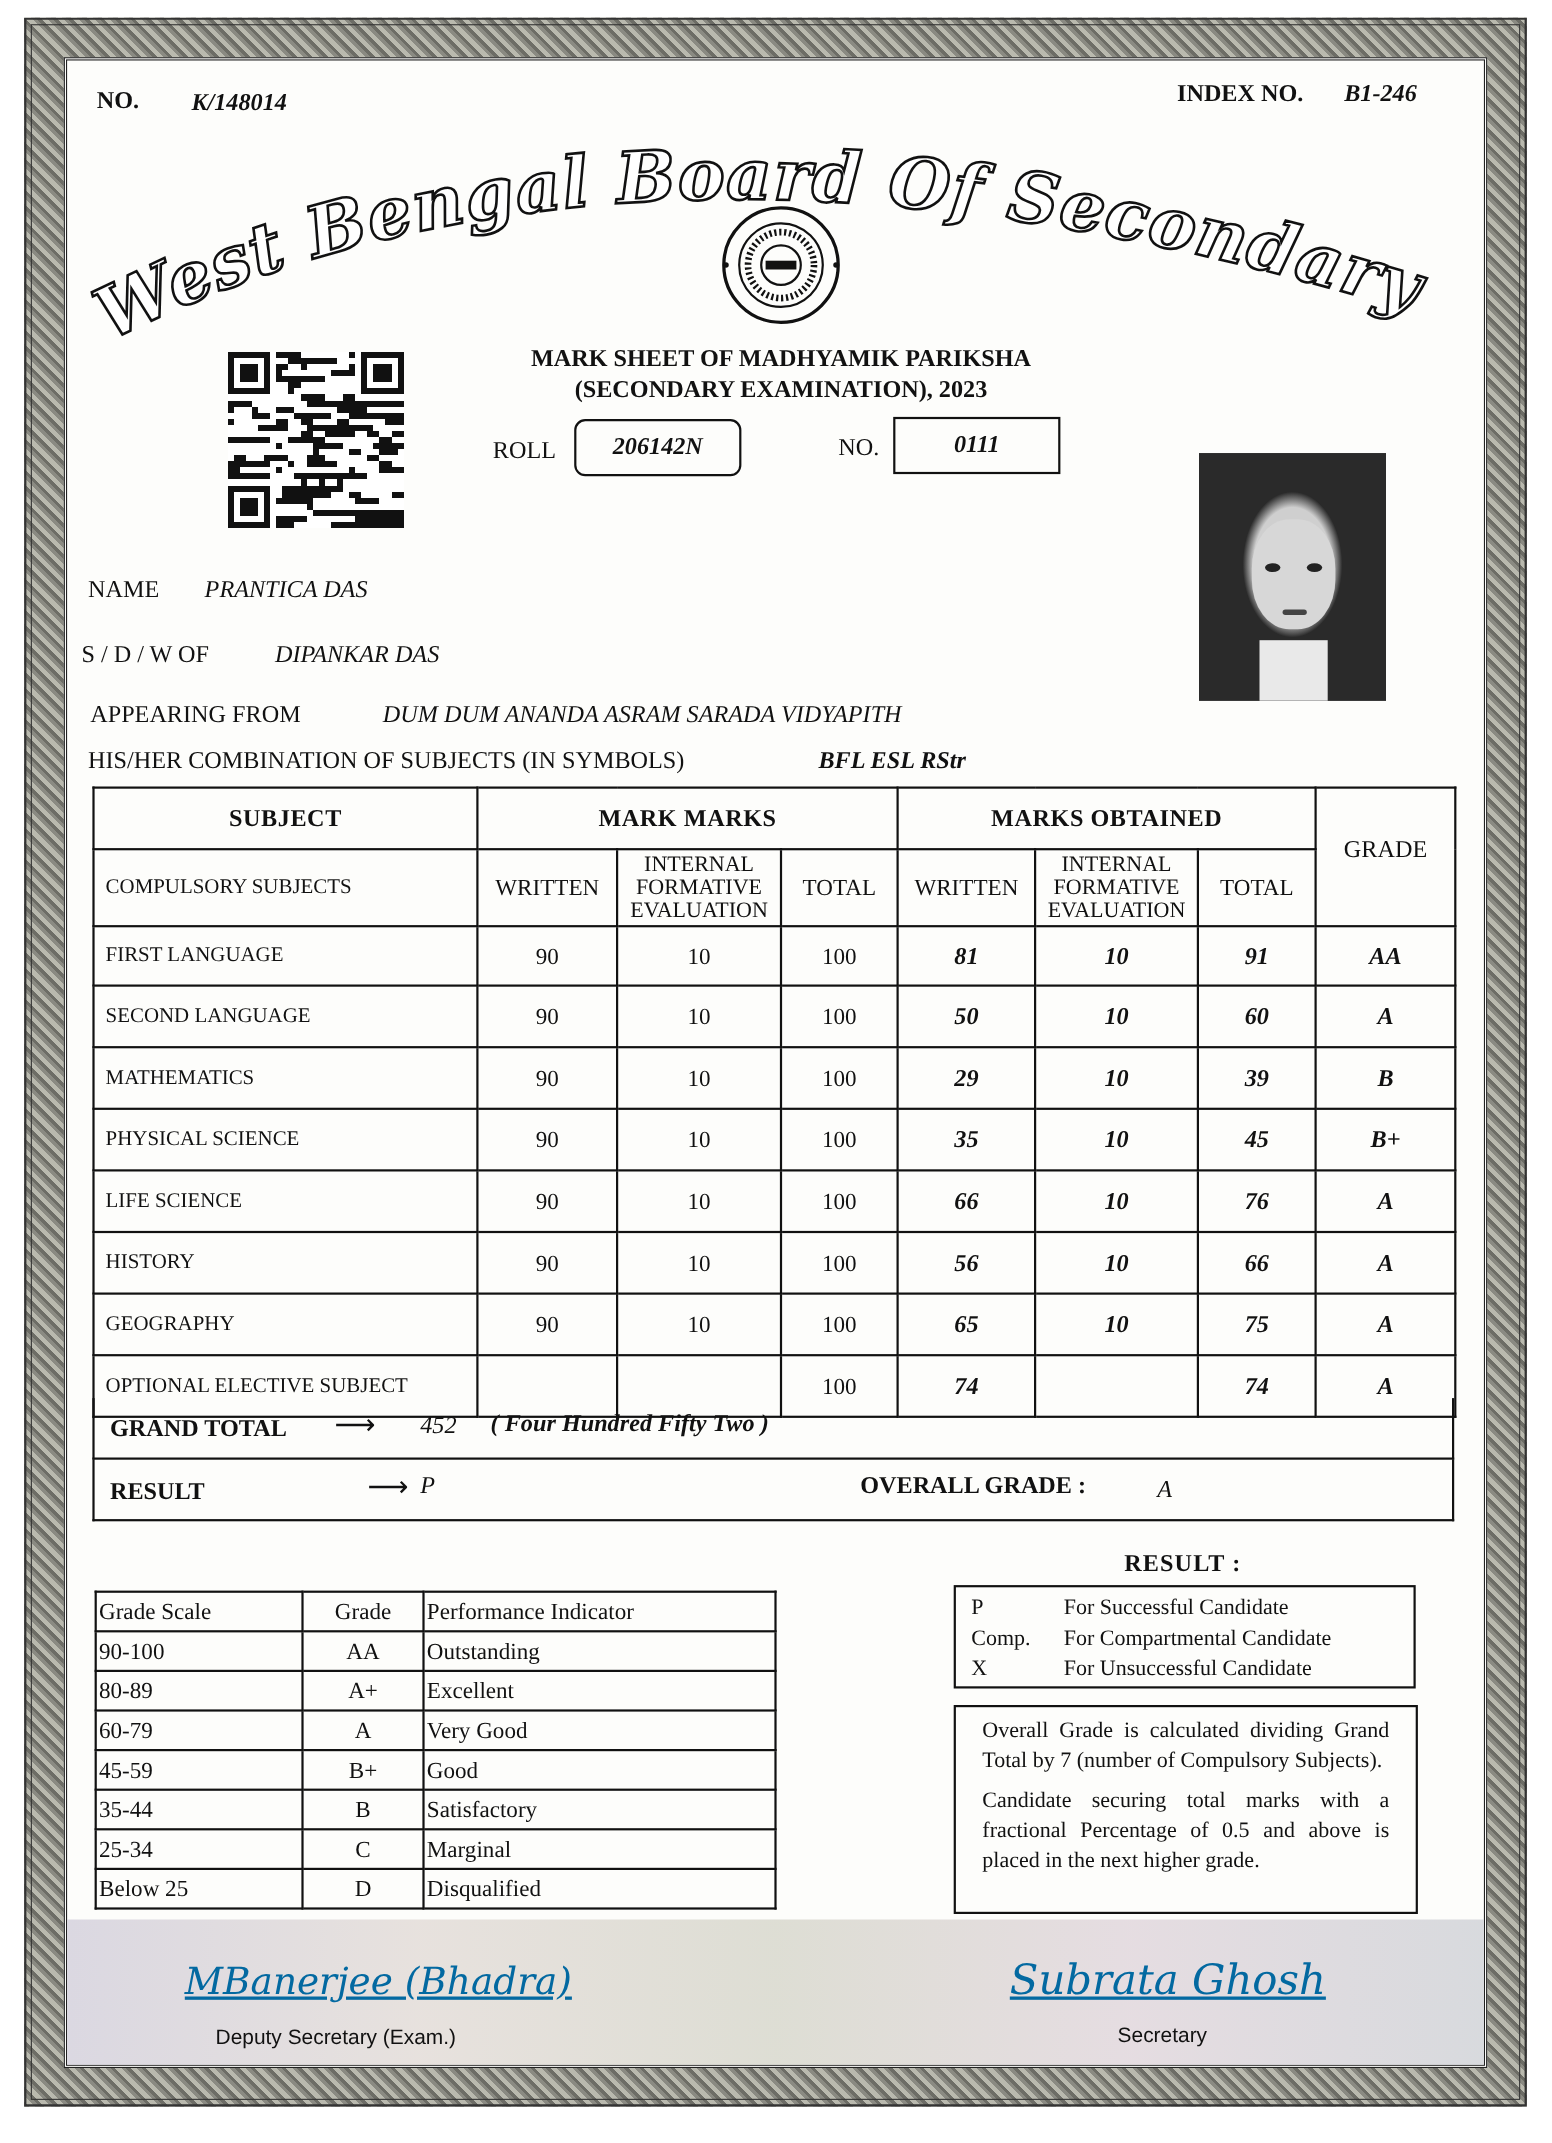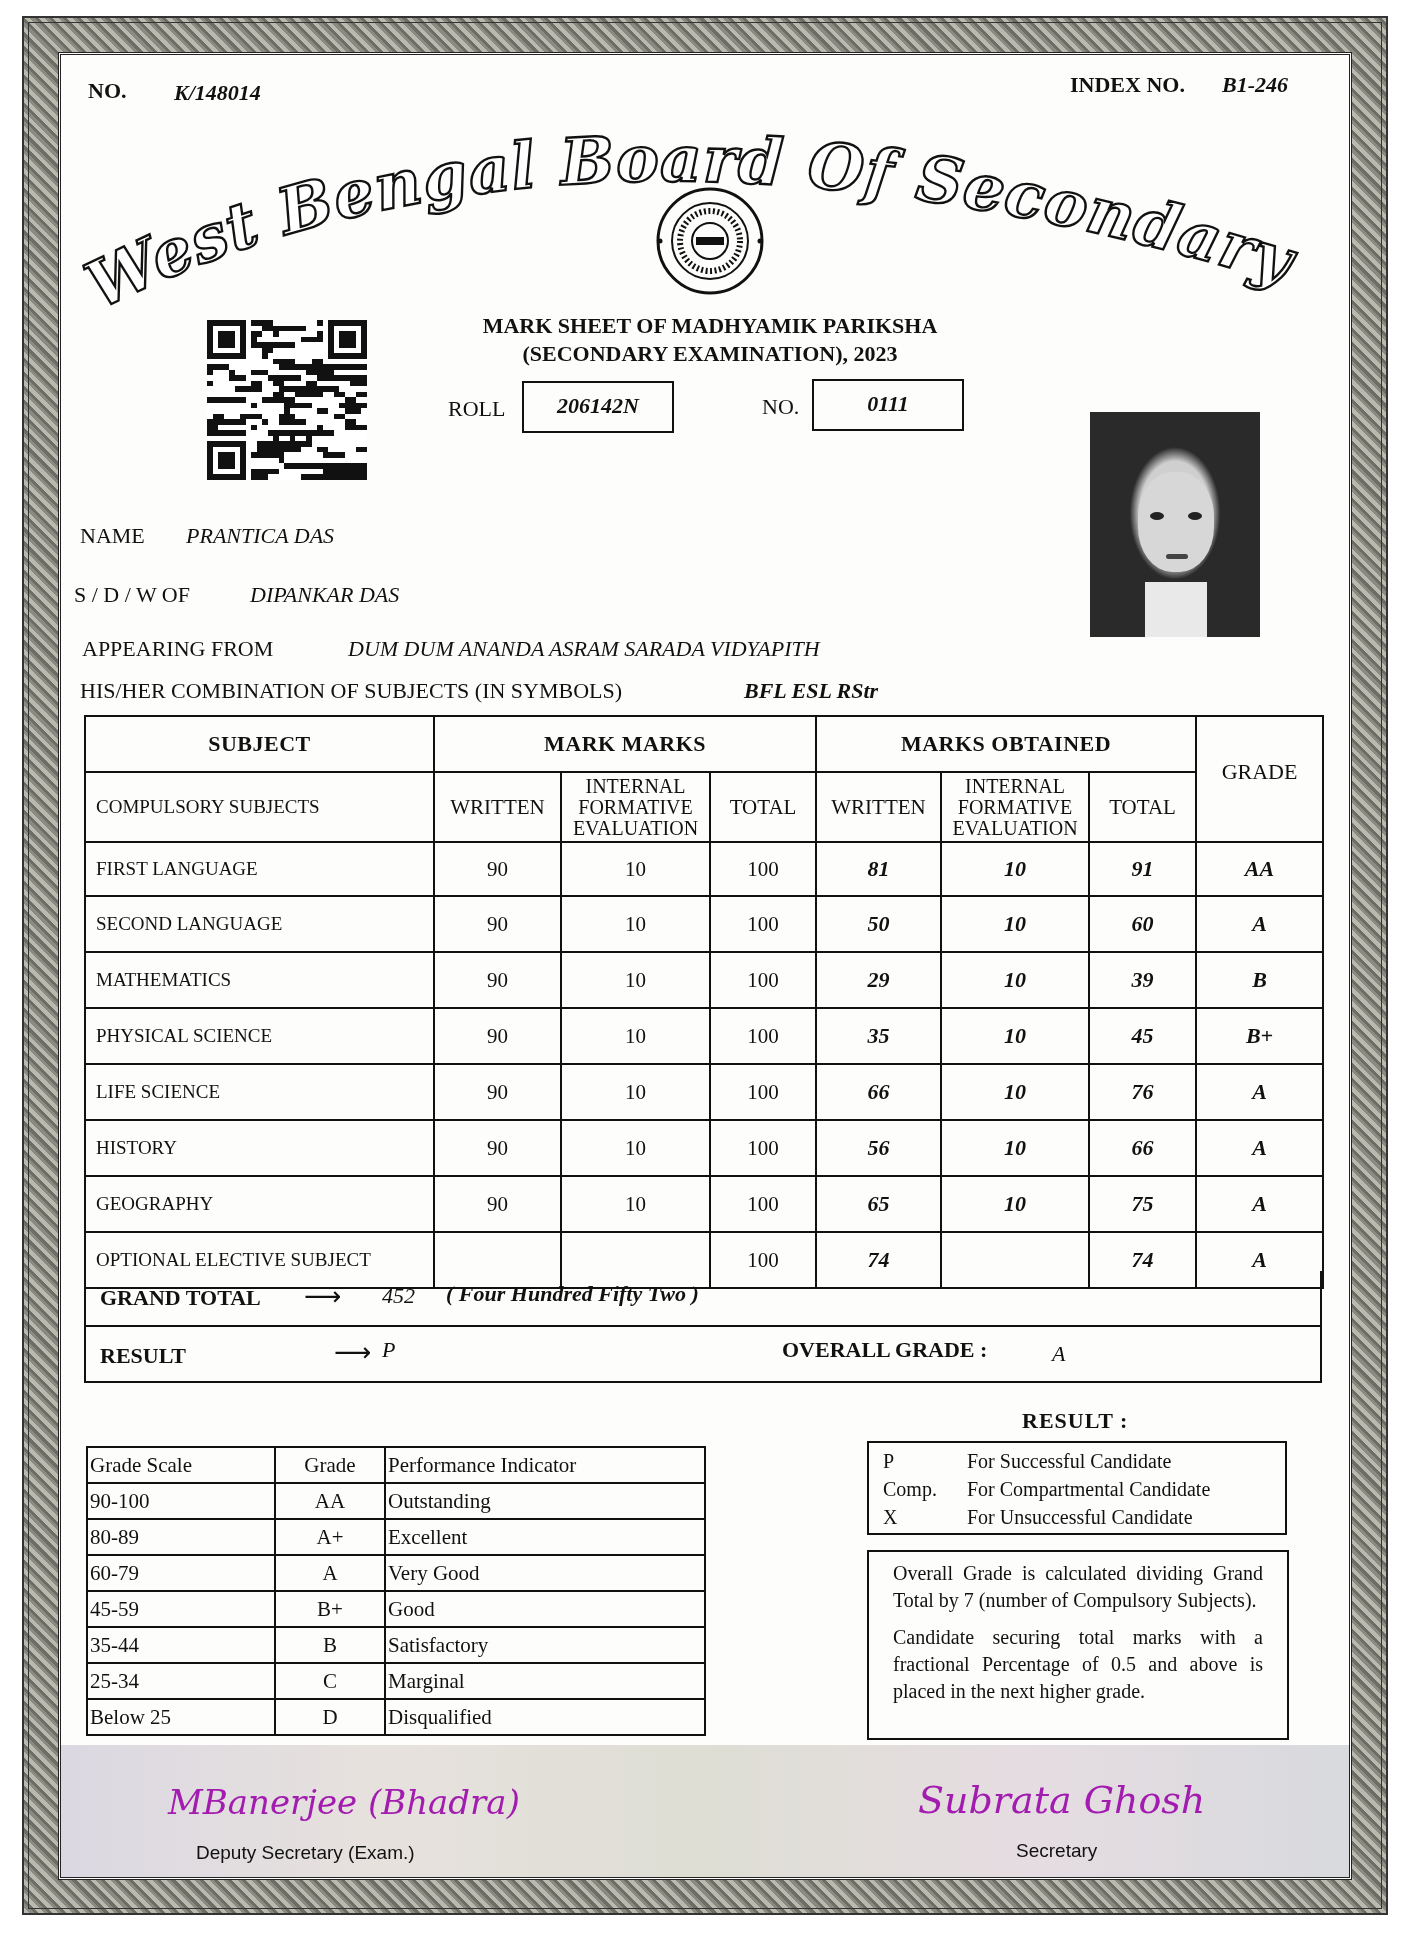--- a/index.html
+++ b/index.html
@@ -48,21 +48,21 @@
   table.scale { position:absolute; left:86px; top:1446px; width:618px; border-collapse:collapse; table-layout:fixed; }
   table.scale td { border:2px solid #111; font-size:21px; height:34px; padding:0 2px; }
   table.scale td.c { text-align:center; }
   .legend { position:absolute; left:867px; top:1441px; width:420px; height:94px; border:2px solid #111;
             box-sizing:border-box; padding:4px 14px; font-size:20px; line-height:28px; }
   .legend .row { display:flex; }
   .legend .k { width:84px; }
   .note { position:absolute; left:867px; top:1550px; width:422px; height:190px; border:2px solid #111;
           box-sizing:border-box; padding:8px 24px; font-size:20px; line-height:27px; text-align:justify; }
   .note p { margin:0 0 10px 0; }
-  .sig { position:absolute; font-family:"DejaVu Serif", serif; font-style:italic; font-size:38px; color:#a21caf; }
+  .sig { position:absolute; font-family:"DejaVu Serif", serif; font-style:italic; font-size:38px; color:#0369a1;text-decoration:underline; }
   .arrow { font-weight:normal; font-family:"DejaVu Sans", sans-serif; }
 </style>
 </head>
 <body>
 
 <div class="frame"></div>
 <div class="paper"></div>
 <div class="sig-band"></div>
 
 <div class="abs lbl bold" style="left:88px;top:78px;">NO.</div>
@@ -391,21 +391,21 @@
       <rect x="2" y="24" width="3" height="3"></rect>
     </g>
 </svg>
 
 <div class="abs bold" style="left:450px;top:312px;width:520px;text-align:center;font-size:22px;line-height:28px;">
   <div>MARK SHEET OF MADHYAMIK PARIKSHA</div>
   <div>(SECONDARY EXAMINATION), 2023</div>
 </div>
 
 <div class="abs lbl" style="left:448px;top:396px;">ROLL</div>
-<div class="box" style="left:522px;top:381px;width:152px;height:52px;">206142N</div>
+<div class="box" style="left:522px;top:381px;width:152px;height:52px;border-radius:10px;">206142N</div>
 <div class="abs lbl" style="left:762px;top:394px;">NO.</div>
 <div class="box" style="left:812px;top:379px;width:152px;height:52px;">0111</div>
 
 <div class="photo">
   <div class="face"></div>
   <div class="eye" style="left:60px;"></div>
   <div class="eye" style="left:98px;"></div>
   <div class="mouth"></div>
   <div class="neck"></div>
 </div>

